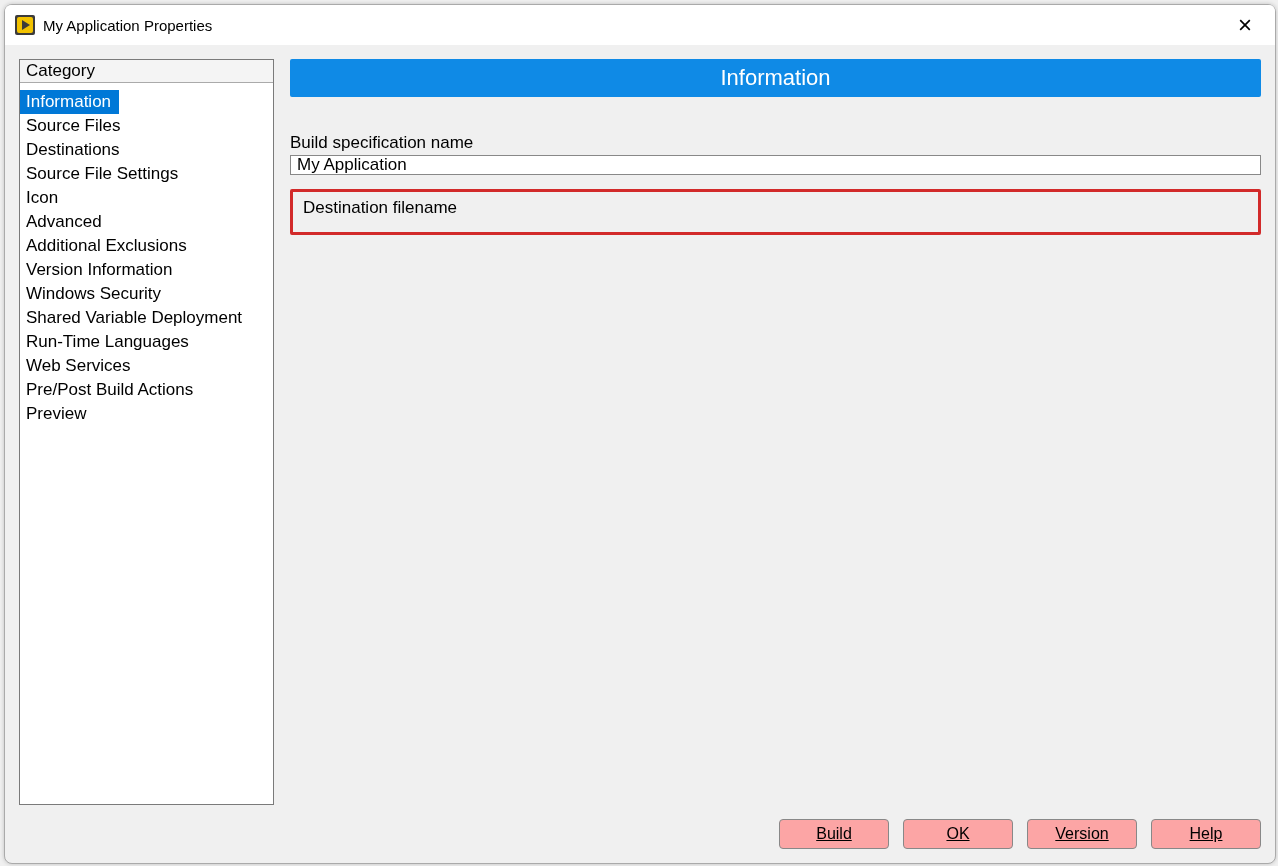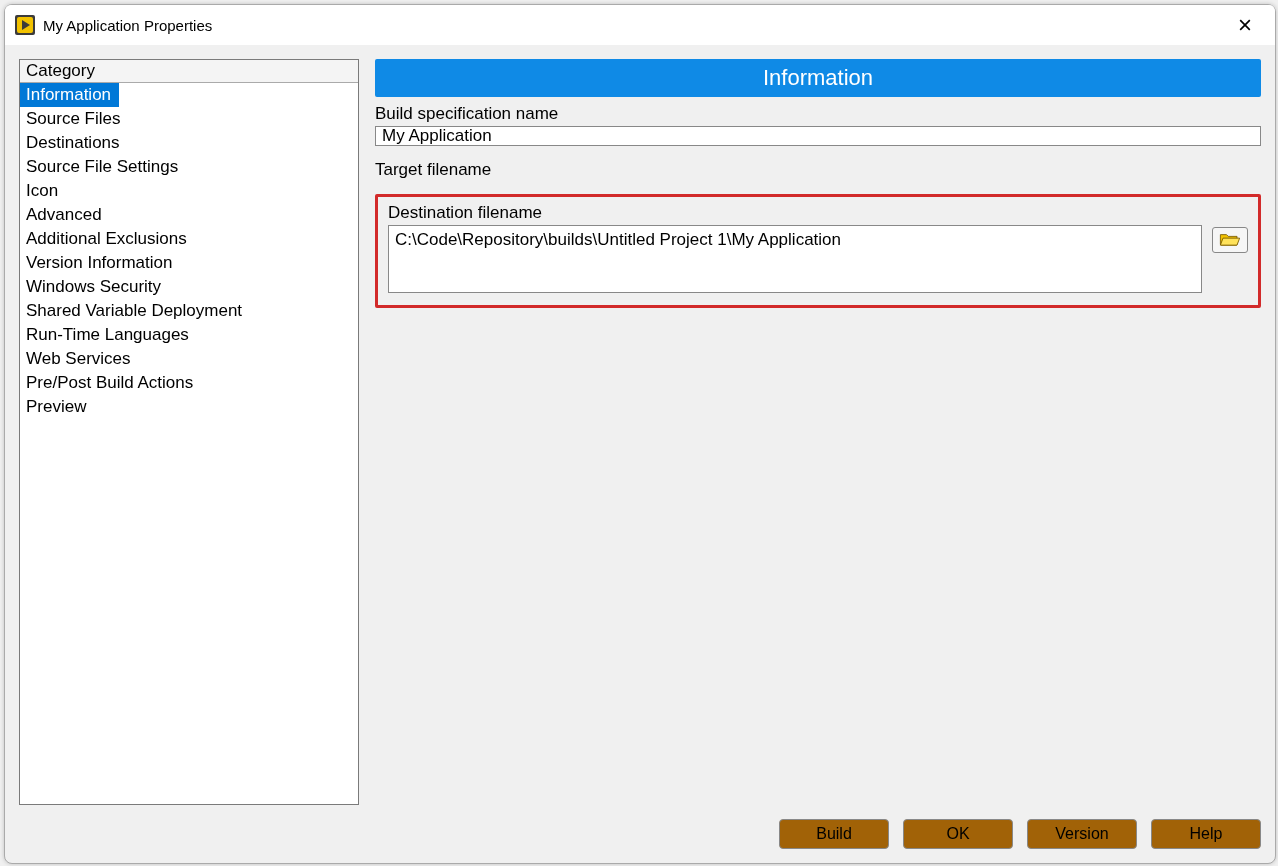--- a/index.html
+++ b/index.html
@@ -57,26 +57,27 @@
 
   .body {
     flex: 1 1 auto;
     display: flex;
     padding: 14px;
     gap: 16px;
     min-height: 0;
   }
 
   .category-panel {
-    width: 340px;
+    width: 255px;
     border: 1px solid #7a7a7a;
     background: #fff;
     display: flex;
     flex-direction: column;
     box-sizing: border-box;
+    gap: 7px;
   }
   .category-header {
     padding: 1px 6px;
     font-size: 17px;
     border-bottom: 1px solid #aaa;
     background: #f4f4f4;
   }
   .category-list {
     flex: 1 1 auto;
     overflow: auto;
@@ -109,21 +110,21 @@
     background: #0f8ae6;
     color: #fff;
     text-align: center;
     font-size: 22px;
     font-weight: 500;
     padding: 6px 0;
     border-radius: 2px;
   }
   .form-area {
     flex: 1 1 auto;
-    padding-top: 7px;
+    padding-top: 36px;
   }
   .field-label {
     font-size: 17px;
     margin-bottom: 2px;
   }
   .text-input {
     width: 100%;
     box-sizing: border-box;
     height: 20px;
     border: 1px solid #888;
@@ -191,24 +192,25 @@
   .footer {
     display: flex;
     justify-content: flex-end;
     gap: 14px;
     padding: 0 14px 14px 0;
   }
   .btn {
     width: 110px;
     height: 30px;
     border: 1px solid #888;
-    background: #a16207;
+    background: #fca5a5;
     border-radius: 4px;
     font-size: 16px;
     cursor: pointer;
+    text-decoration: underline;
   }
 </style>
 </head>
 <body>
 
 <div class="window">
   <div class="titlebar">
     <span class="app-icon">
       <svg viewBox="0 0 20 20" width="20" height="20">
         <rect x="0" y="0" width="20" height="20" rx="2" fill="#3b3b3b"></rect>
@@ -236,36 +238,24 @@
       <div class="page-banner">Information</div>
 
       <div class="form-area">
 
         <div class="field-group">
           <div class="field-label">Build specification name</div>
           <input type="text" class="text-input" value="My Application" style="">
         </div>
 
         <div class="field-group">
-          <div class="field-label">Target filename</div>
         </div>
 
         <div class="highlight-box">
           <div class="field-label">Destination filename</div>
-          <div class="dest-row">
-            <textarea class="dest-text" id="dest-text" style="">C:\Code\Repository\builds\Untitled Project 1\My Application</textarea>
-            <div class="browse-btn">
-              <span>
-                <svg viewBox="0 0 24 16" width="22" height="14">
-                  <path d="M1 3 h7 l2 2 h10 v9 a1 1 0 0 1 -1 1 H2 a1 1 0 0 1 -1 -1 Z" fill="#f2c200" stroke="#7a5c00" stroke-width="1"></path>
-                  <path d="M4 7 h19 l-3 8 H1 Z" fill="#ffe25a" stroke="#7a5c00" stroke-width="1"></path>
-                </svg>
-              </span>
-            </div>
-          </div>
         </div>
 
 
       </div>
     </div>
   </div>
 
   <div class="footer">
     <button class="btn">Build</button>
     <button class="btn">OK</button>

